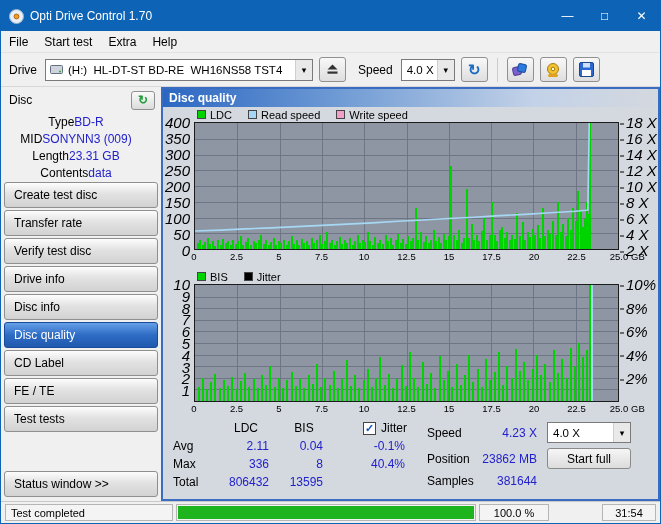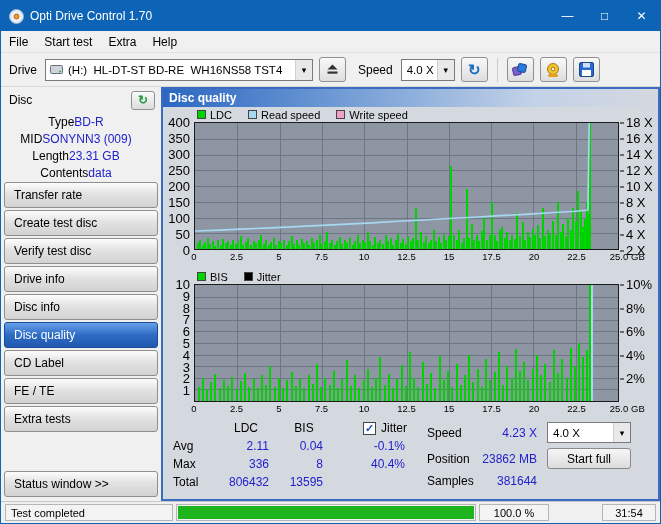--- a/index.html
+++ b/index.html
@@ -81,21 +81,21 @@
   .swatch { width: 9px; height: 9px; display: inline-block; margin-right: 4px;
             border: 1px solid #444; }
   .crow { display: grid; grid-template-columns: 27px 1fr 35px; }
   .plot { position: relative; background: #8e96a4; border: 1px solid #1c1c1c; overflow: hidden; }
   #chart-top .plot { height: 128px; }
   #chart-bottom .plot { height: 118px; }
   .hgrid { position: absolute; left: 0; right: 0; height: 1px; background: #6e7686; }
   .vgrid { position: absolute; top: 0; bottom: 0; width: 1px; background: #6e7686; }
   .bar { position: absolute; bottom: 0; width: 2px; }
   .line-svg { position: absolute; left: 0; top: 0; width: 100%; height: 100%; }
-  .yl, .yr { position: relative; font-size: 13px; }
+  .yl, .yr { position: relative; font-size: 15px; font-style: italic; }
   .ylab { position: absolute; right: 4px; transform: translateY(-50%); }
   .yrlab { position: absolute; left: 1px; transform: translateY(-50%); white-space: nowrap; }
   .yrlab::before { content: ""; display: inline-block; width: 4px; height: 1px;
                    background: #000; vertical-align: middle; margin-right: 2px; }
   .xrow { height: 14px; }
   .xl { position: relative; font-size: 9.5px; }
   .xlab { position: absolute; top: 1px; transform: translateX(-50%); }
   .xunit { position: absolute; top: 1px; left: 100%; margin-left: 12px; }
   .chart-gap { height: 5px; }
 
@@ -226,29 +226,29 @@
         <span class="info-val">SONYNN3 (009)</span>
       </div>
       <div class="info-row">
         <span>Length</span>
         <span class="info-val">23.31 GB</span>
       </div>
       <div class="info-row">
         <span>Contents</span>
         <span class="info-val">data</span>
       </div>
+      <div class="side-btn">Create test disc</div>
       <div class="side-btn">Transfer rate</div>
-      <div class="side-btn">Create test disc</div>
       <div class="side-btn">Verify test disc</div>
       <div class="side-btn">Drive info</div>
       <div class="side-btn">Disc info</div>
       <div class="side-btn active">Disc quality</div>
       <div class="side-btn">CD Label</div>
       <div class="side-btn">FE / TE</div>
-      <div class="side-btn">Extra tests</div>
+      <div class="side-btn">Test tests</div>
       <div class="side-btn status-btn">Status window &gt;&gt;</div>
     </div>
 
     <div class="main">
       <div class="main-header">Disc quality</div>
 
       <div class="chart" id="chart-top">
         <div class="legend">
             <span class="leg-item">
               <span class="swatch" style="background: rgb(0, 212, 0);"></span>

